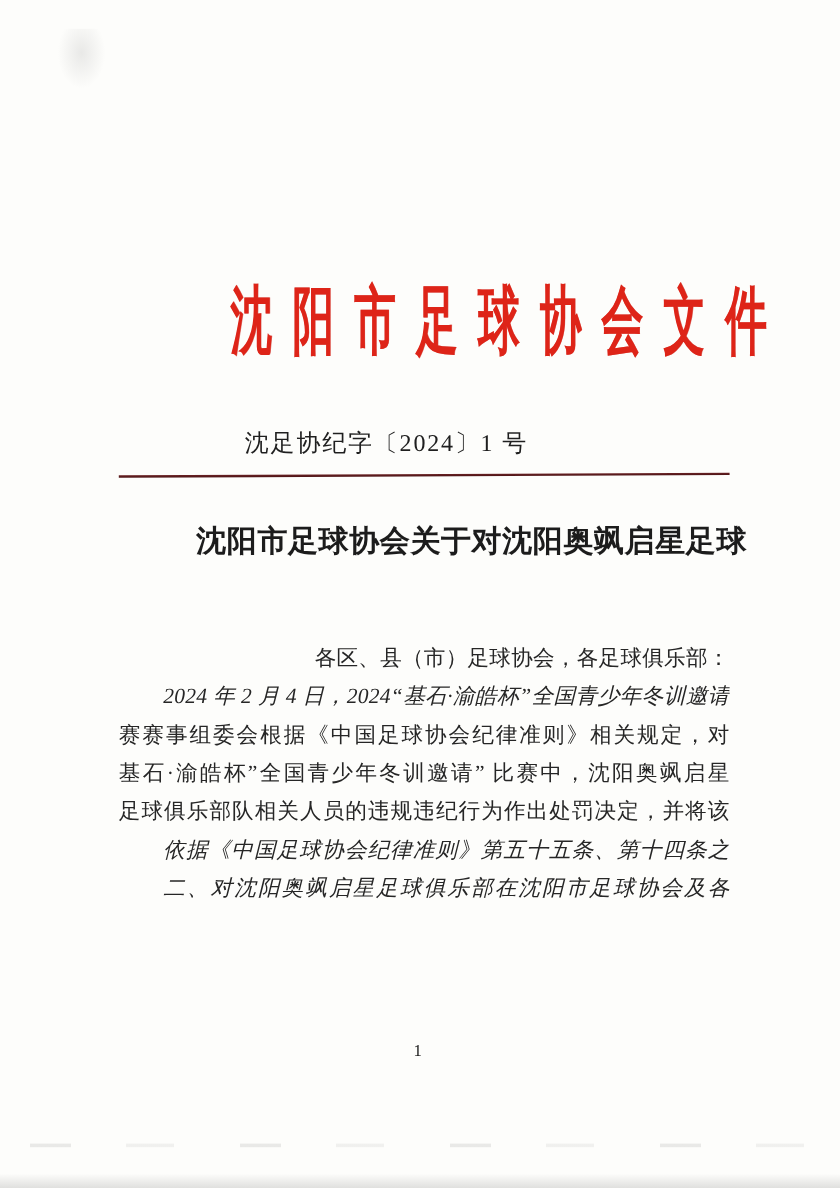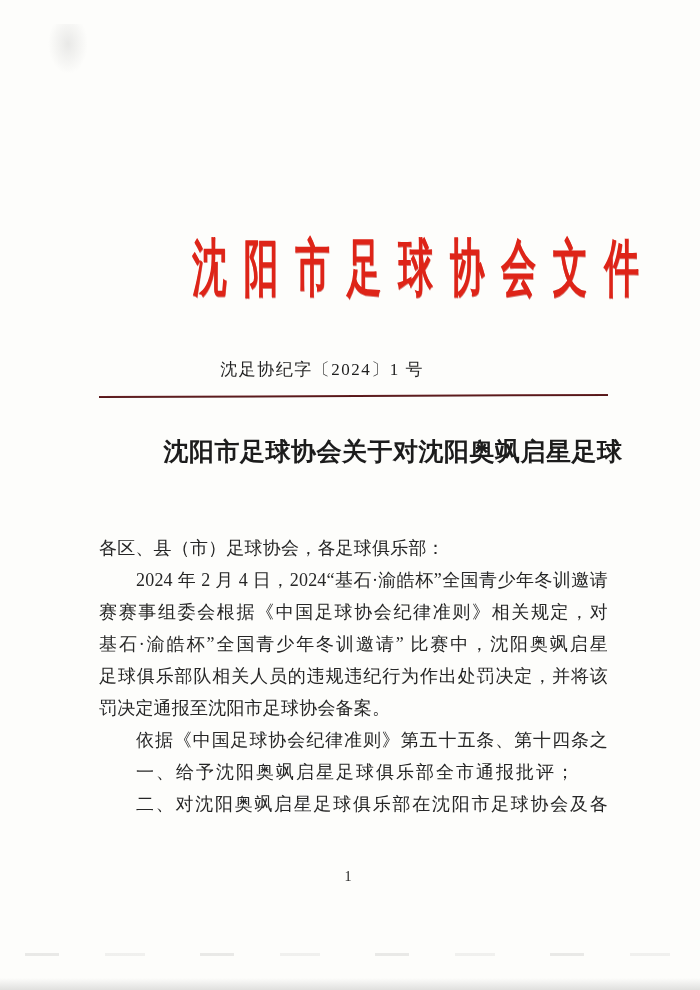--- a/index.html
+++ b/index.html
@@ -47,21 +47,21 @@
     letter-spacing: 30px;
     color: #de2418;
     text-shadow: 0.5px 0.5px 0 rgba(190,30,20,0.55);
   }
   .doc-number {
     position: absolute;
     top: 357px;
     left: 0;
     width: 644px;
     text-align: center;
-    font-size: 17px;
+    font-size: 20px;
     line-height: 26px;
     letter-spacing: 1.5px;
     color: #1f1f1f;
   }
   .red-rule {
     position: absolute;
     left: 99px;
     top: 395px;
     width: 509px;
     height: 2.4px;
@@ -88,28 +88,29 @@
     width: 509px;
     font-size: 18px;
     color: #262626;
   }
   .bline {
     height: 32px;
     line-height: 32px;
     overflow: hidden;
     white-space: nowrap;
     letter-spacing: 0.2px;
+    text-align: right;
   }
   .bline.fill {
     white-space: normal;
     text-align: justify;
     text-align-last: justify;
     text-justify: inter-character;
   }
-  .bline.ind { padding-left: 37px; }
+  .bline.ind { padding-left: 37px; font-style: italic; }
   .bline.sp { letter-spacing: 2px; }
   .page-number {
     position: absolute;
     top: 867px;
     left: 0;
     width: 696px;
     text-align: center;
     font-size: 14px;
     line-height: 20px;
     color: #1a1a1a;
@@ -155,23 +156,21 @@
   <div class="main-title">
     <div>沈阳市足球协会关于对沈阳奥飒启星足球</div>
   </div>
 
   <div class="body-text">
     <div class="bline">各区、县（市）足球协会，各足球俱乐部：</div>
     <div class="bline ind fill">2024 年 2 月 4 日，2024“基石·渝皓杯”全国青少年冬训邀请</div>
     <div class="bline fill">赛赛事组委会根据《中国足球协会纪律准则》相关规定，对 “2024</div>
     <div class="bline fill">基石·渝皓杯”全国青少年冬训邀请” 比赛中，沈阳奥飒启星</div>
     <div class="bline fill">足球俱乐部队相关人员的违规违纪行为作出处罚决定，并将该处</div>
-    <div class="bline">罚决定通报至沈阳市足球协会备案。</div>
     <div class="bline ind fill">依据《中国足球协会纪律准则》第五十五条、第十四条之规</div>
-    <div class="bline ind sp">一、给予沈阳奥飒启星足球俱乐部全市通报批评；</div>
     <div class="bline ind fill">二、对沈阳奥飒启星足球俱乐部在沈阳市足球协会及各区、</div>
   </div>
 
   <div class="page-number">1</div>
 
   <div class="scan-marks"></div>
   <div class="edge-shadow"></div>
 
 </div>
 

